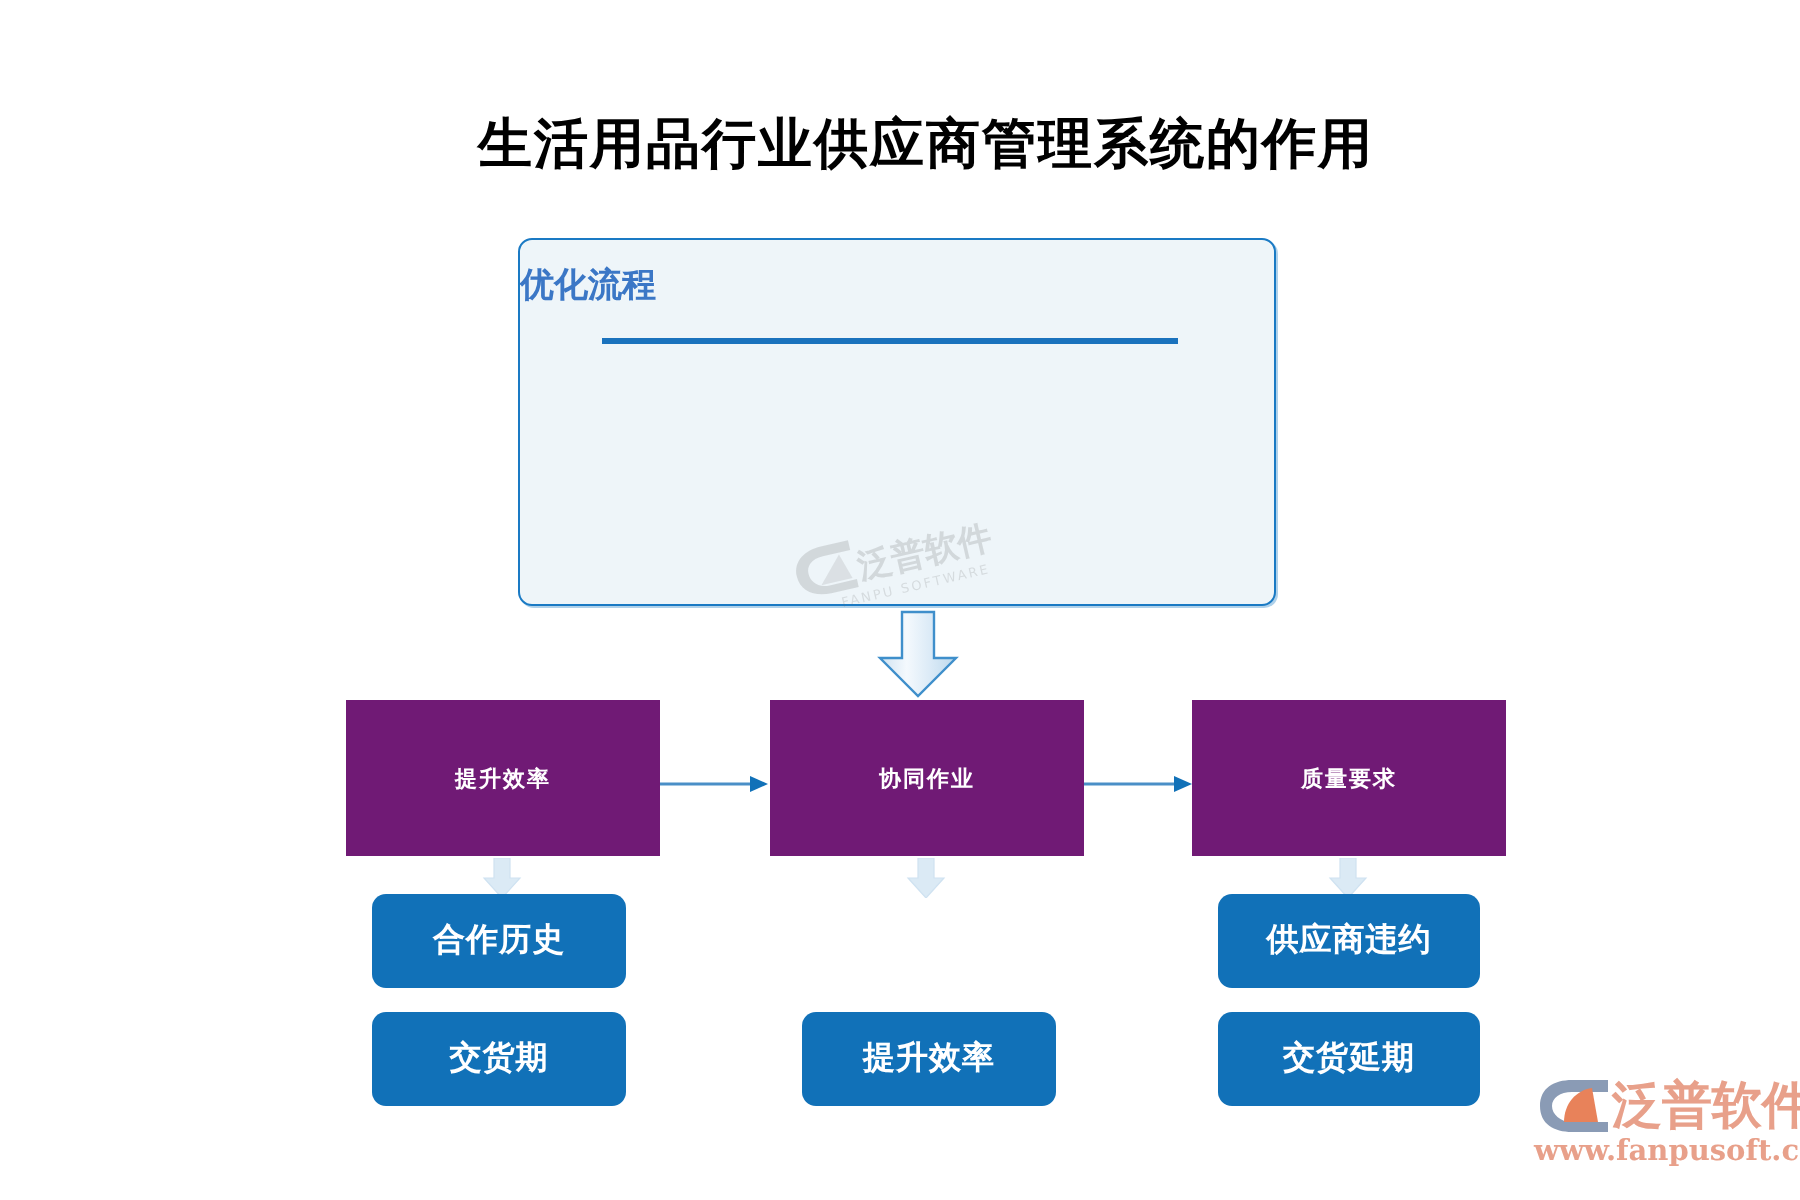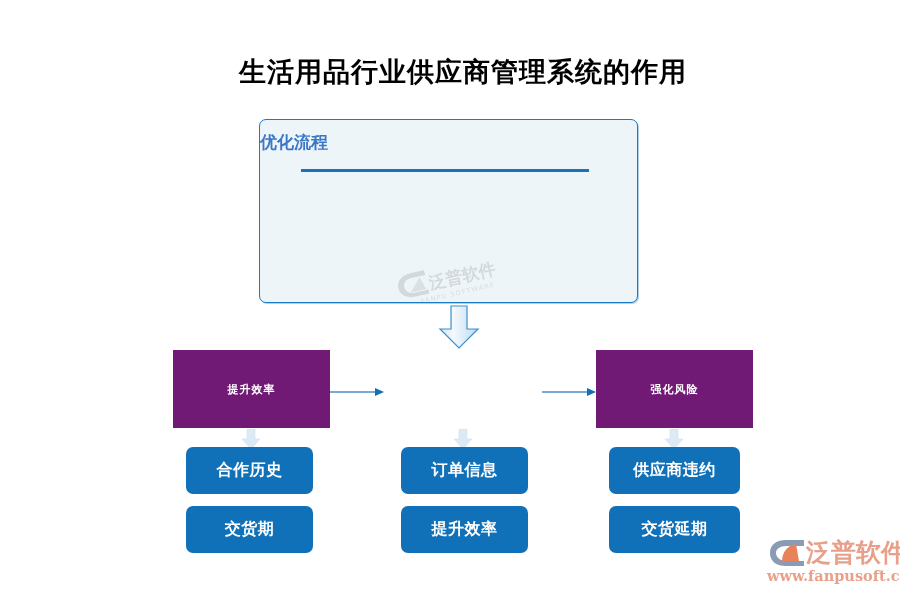--- a/index.html
+++ b/index.html
@@ -254,21 +254,22 @@
         <stop offset="0%" stop-color="#cfe2f1"></stop>
         <stop offset="35%" stop-color="#f4f9fd"></stop>
         <stop offset="65%" stop-color="#dcebf7"></stop>
         <stop offset="100%" stop-color="#bcd8ec"></stop>
       </linearGradient>
     </defs>
     <path d="M13 1 L29 1 L29 24 L40 24 L21 43 L2 24 L13 24 Z" fill="url(#bigArrowGrad)" stroke="#3f8fcb" stroke-width="1.2"></path>
   </svg>
 
   <div class="lvl1-box lvl1-c0">提升效率</div>
-  <div class="lvl1-box lvl1-c2">强化风险</div>
+  <div class="lvl1-box lvl1-c1">协同作业</div>
+  <div class="lvl1-box lvl1-c2">质量要求</div>
 
   <svg class="h-arrow h-arrow-0" viewBox="0 0 56 10">
     <line x1="0" y1="5" x2="45" y2="5" stroke="#4a8fc7" stroke-width="1.6"></line>
     <path d="M45 1 L54 5 L45 9 Z" fill="#1171b8"></path>
   </svg>
   <svg class="h-arrow h-arrow-1" viewBox="0 0 56 10">
     <line x1="0" y1="5" x2="45" y2="5" stroke="#4a8fc7" stroke-width="1.6"></line>
     <path d="M45 1 L54 5 L45 9 Z" fill="#1171b8"></path>
   </svg>
 
@@ -278,21 +279,20 @@
   <svg class="s-arrow s-arrow-1" viewBox="0 0 20 20">
     <path d="M6 0 L14 0 L14 10 L19 10 L10 20 L1 10 L6 10 Z" fill="#dbeaf5" stroke="#cfe2f1" stroke-width="0.6"></path>
   </svg>
   <svg class="s-arrow s-arrow-2" viewBox="0 0 20 20">
     <path d="M6 0 L14 0 L14 10 L19 10 L10 20 L1 10 L6 10 Z" fill="#dbeaf5" stroke="#cfe2f1" stroke-width="0.6"></path>
   </svg>
 
   <div class="lvl2-box row-a col0">合作历史</div>
   <div class="lvl2-box row-b col0">交货期</div>
 
-  <div class="lvl2-box row-a col1">订单信息</div>
   <div class="lvl2-box row-b col1">提升效率</div>
 
   <div class="lvl2-box row-a col2">供应商违约</div>
   <div class="lvl2-box row-b col2">交货延期</div>
 
   <div class="logo">
     <svg class="logo-mark" width="40" height="30" viewBox="0 0 40 30">
       <path d="M4 15 C4 6 11 2 20 2 L38 2 L38 8 L20 8 C14 8 10 11 10 15 C10 19 14 23 20 23 L38 23 L38 28 L20 28 C11 28 4 24 4 15 Z" fill="#8a9bb5"></path>
       <path d="M16 23 C16 14 22 7 30 6 L33 23 Z" fill="#e8825a"></path>
     </svg>

